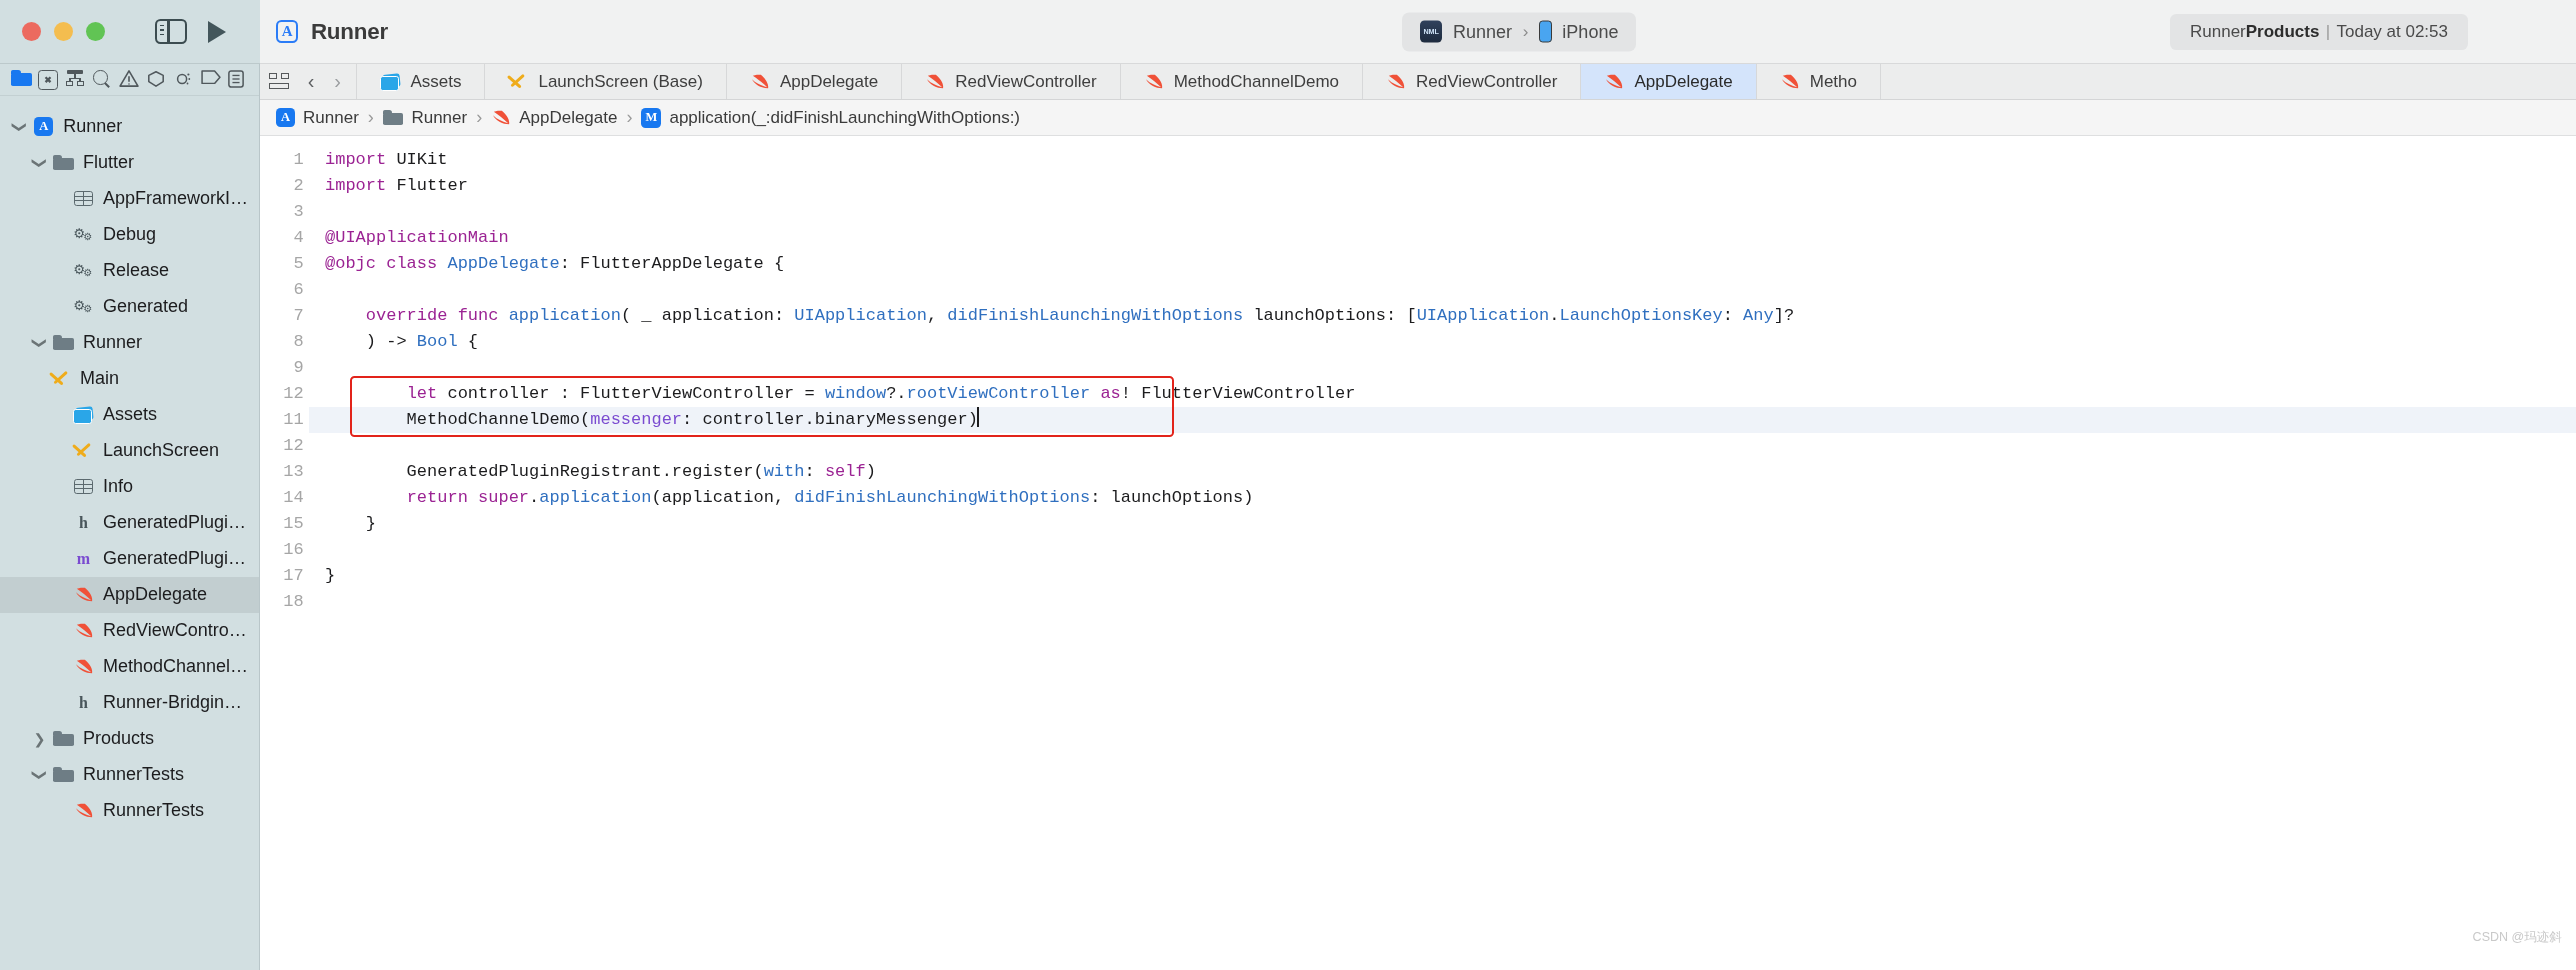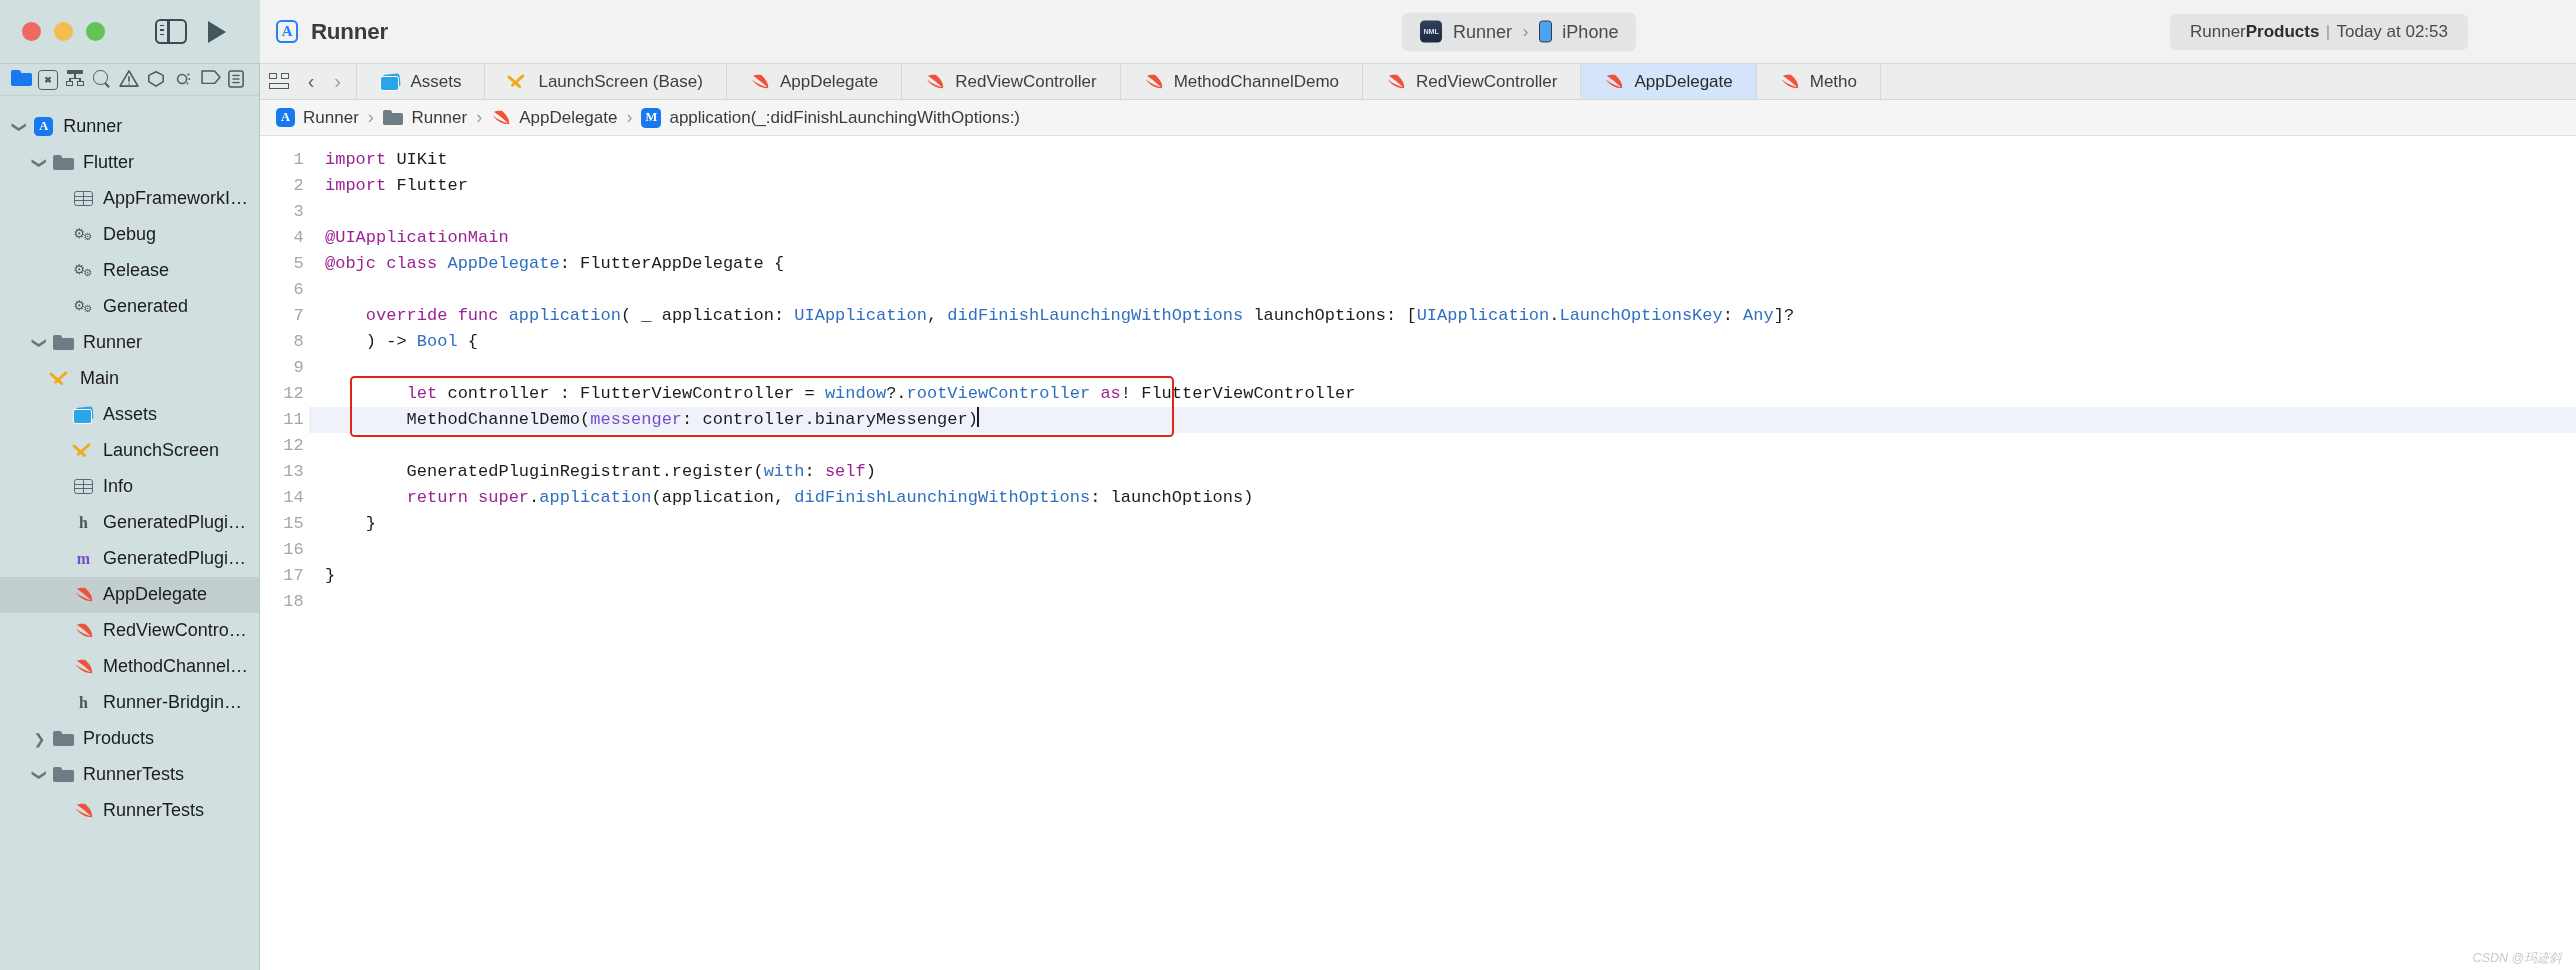--- a/index.html
+++ b/index.html
@@ -234,21 +234,21 @@
     position:absolute; border:2.7px solid #e2231a; border-radius:4.5px;
     pointer-events:none;
   }
 
   .caret {
     display:inline-block; width:1.8px; height:20px; background:#1c1c1e;
     vertical-align:-3.6px; margin-left:-0.9px;
   }
 
   .watermark {
-    position:absolute; right:14.3px; bottom:4px; font-size:12.5px; color:#c9c9c9;font-style:italic;
+    position:absolute; right:14.3px; bottom:25px; font-size:12.5px; color:#c9c9c9;
   }
 </style>
 </head>
 <body>
 
 <div id="window">
 
   <div class="titlebar">
 
     <div class="tb-left">

